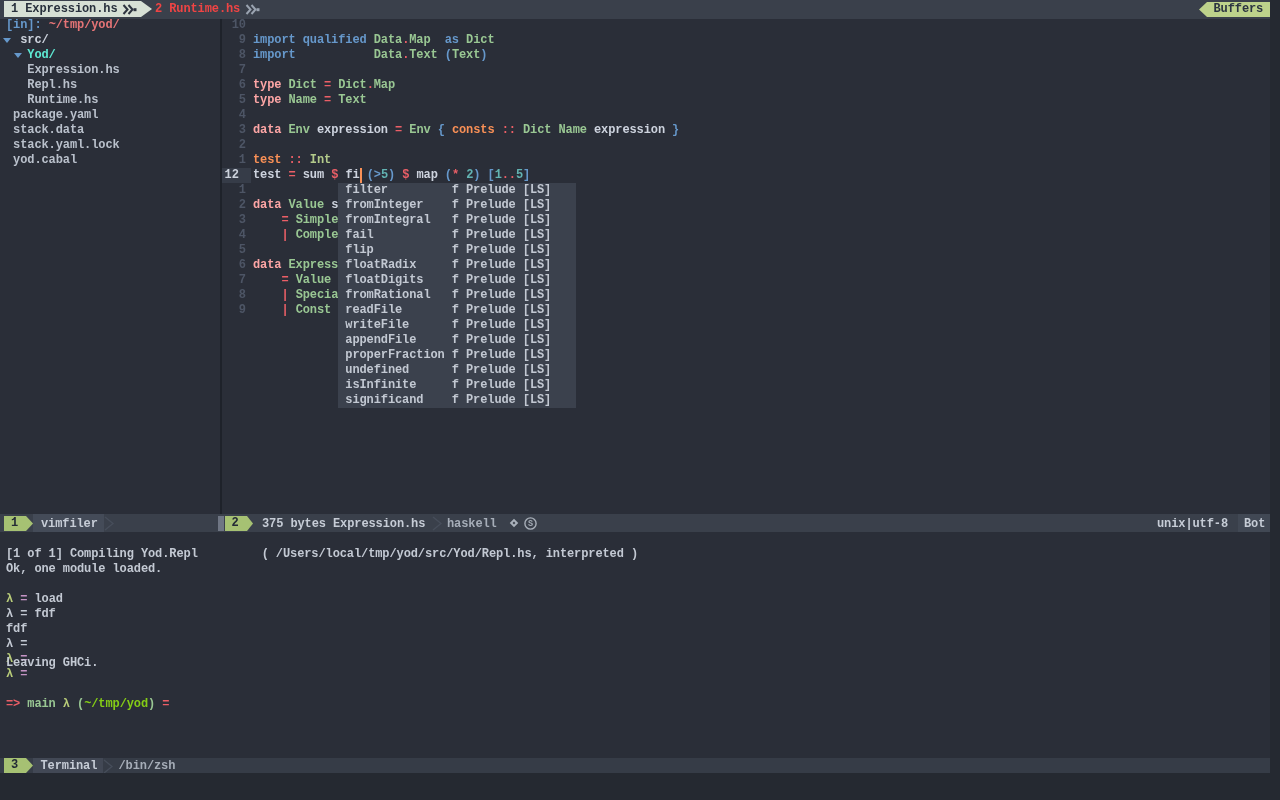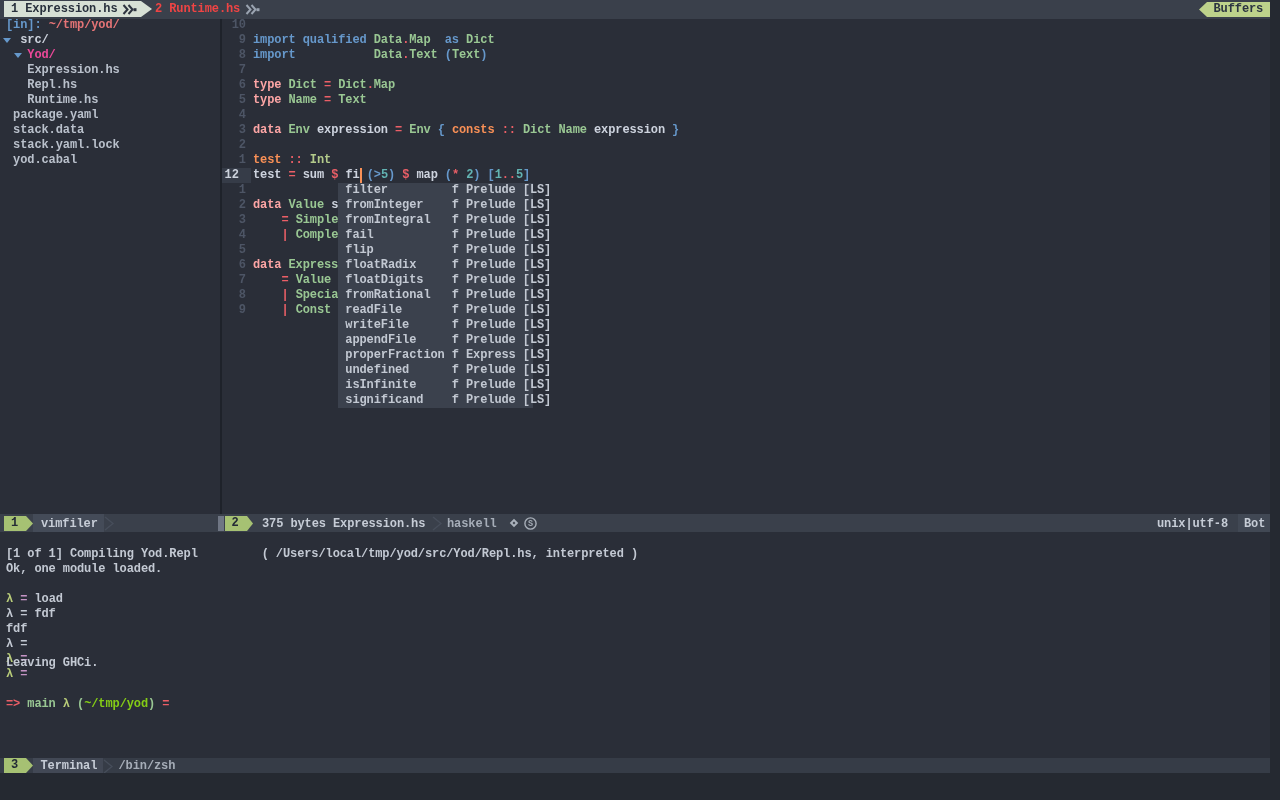--- a/index.html
+++ b/index.html
@@ -1,21 +1,21 @@
 <!DOCTYPE html>
 <html><head><meta charset="utf-8"><style>
 html,body{margin:0;padding:0;background:#2a2e38;}
 #w{position:relative;width:1280px;height:800px;overflow:hidden;background:#2a2e38;
    font-family:"Liberation Mono",monospace;}
 .t{position:absolute;white-space:pre;font:bold 12px "Liberation Mono",monospace;
    line-height:15px;letter-spacing:-0.1px;color:#cdd3de;}
 .bl{color:#6698cb}.gr{color:#99c793}.yl{color:#fca5a5}.or{color:#f99056}
 .rd{color:#eb5f67}.cy{color:#62b3b2}.pu{color:#c594c5}.fg{color:#cdd3de}
 .int{color:#b3cb8b}.gold{color:#84cc16}.lime{color:#b8cc79}.sal{color:#e57476}
-.src{color:#ccd2dc}.gold2{color:#ec4899}.file{color:#b9c0cb}
+.src{color:#ccd2dc}.gold2{color:#5eead4}.file{color:#b9c0cb}
 .dim{color:#4d5565}.curnr{color:#ccd2dc;z-index:2}
 .tfg{color:#c3c9d3}.pfg{color:#c2c8d2}
 .sfg{color:#c6ccd6}.sdim{color:#a6adb8}.badge{color:#242b36}
 .tabtxtb{color:#28303c;z-index:2;font-weight:bold}.tab2{color:#ef4444}
 .buftxt{color:#2b3441;z-index:2}
 </style></head>
 <body>
 <div id="w">
 
 <div style="position:absolute;left:0;top:0;width:1280px;height:19px;background:#3a404b"></div>
@@ -69,33 +69,33 @@
       <path d="M1 1 L9 7.5 L1 14" stroke="#474e5b" stroke-width="1.3" fill="none"></path>
     </svg>
 <div style="position:absolute;left:4px;top:758px;width:29px;height:15px;background:#a6c173;clip-path:polygon(0 0,22px 0,29px 50%,22px 100%,0 100%)"></div>
 <div class="t badge" style="left:11px;top:758px">3</div>
 <div class="t sfg" style="left:40.5px;top:759px">Terminal</div>
 <div class="t sdim" style="left:118.5px;top:759px">/bin/zsh</div>
 
 <div style="position:absolute;left:1270px;top:0;width:10px;height:800px;background:#252931"></div>
 <div style="position:absolute;left:0;top:773px;width:1270px;height:27px;background:#252931"></div>
 
-<div style="position:absolute;left:338.2px;top:183px;width:195px;height:225px;background:#3b414d;z-index:5">
+<div style="position:absolute;left:338.2px;top:183px;width:238px;height:225px;background:#3b414d;z-index:5">
       <div class="t pfg" style="left:0;top:0px"> filter         f Prelude [LS]</div>
       <div class="t pfg" style="left:0;top:15px"> fromInteger    f Prelude [LS]</div>
       <div class="t pfg" style="left:0;top:30px"> fromIntegral   f Prelude [LS]</div>
       <div class="t pfg" style="left:0;top:45px"> fail           f Prelude [LS]</div>
       <div class="t pfg" style="left:0;top:60px"> flip           f Prelude [LS]</div>
       <div class="t pfg" style="left:0;top:75px"> floatRadix     f Prelude [LS]</div>
       <div class="t pfg" style="left:0;top:90px"> floatDigits    f Prelude [LS]</div>
       <div class="t pfg" style="left:0;top:105px"> fromRational   f Prelude [LS]</div>
       <div class="t pfg" style="left:0;top:120px"> readFile       f Prelude [LS]</div>
       <div class="t pfg" style="left:0;top:135px"> writeFile      f Prelude [LS]</div>
       <div class="t pfg" style="left:0;top:150px"> appendFile     f Prelude [LS]</div>
-      <div class="t pfg" style="left:0;top:165px"> properFraction f Express [LS]</div>
+      <div class="t pfg" style="left:0;top:165px"> properFraction f Prelude [LS]</div>
       <div class="t pfg" style="left:0;top:180px"> undefined      f Prelude [LS]</div>
       <div class="t pfg" style="left:0;top:195px"> isInfinite     f Prelude [LS]</div>
       <div class="t pfg" style="left:0;top:210px"> significand    f Prelude [LS]</div>
     </div>
 <div class="t " style="left:6px;top:18px"><span class="bl">[in]:</span> <span class="sal">~/tmp/yod/</span></div>
 <div class="t " style="left:20.2px;top:33px"><span class="src">src/</span></div>
 <div class="t " style="left:27.3px;top:48px"><span class="gold2">Yod/</span></div>
 <div class="t " style="left:27.3px;top:63px"><span class="file">Expression.hs</span></div>
 <div class="t " style="left:27.3px;top:78px"><span class="file">Repl.hs</span></div>
 <div class="t " style="left:27.3px;top:93px"><span class="file">Runtime.hs</span></div>

